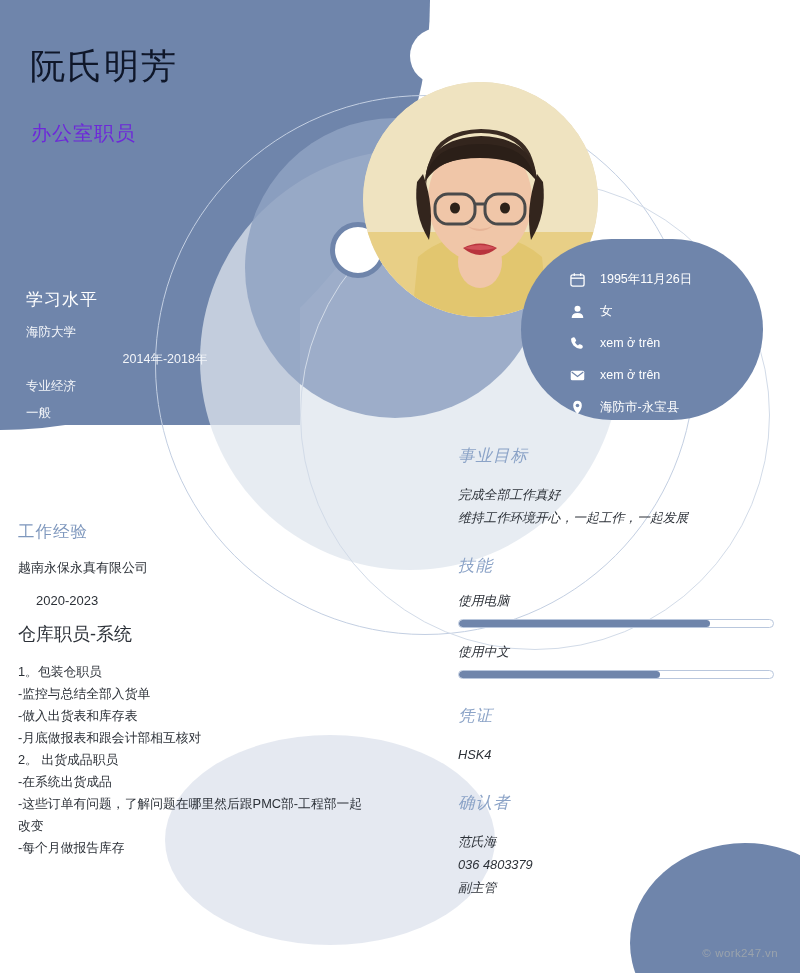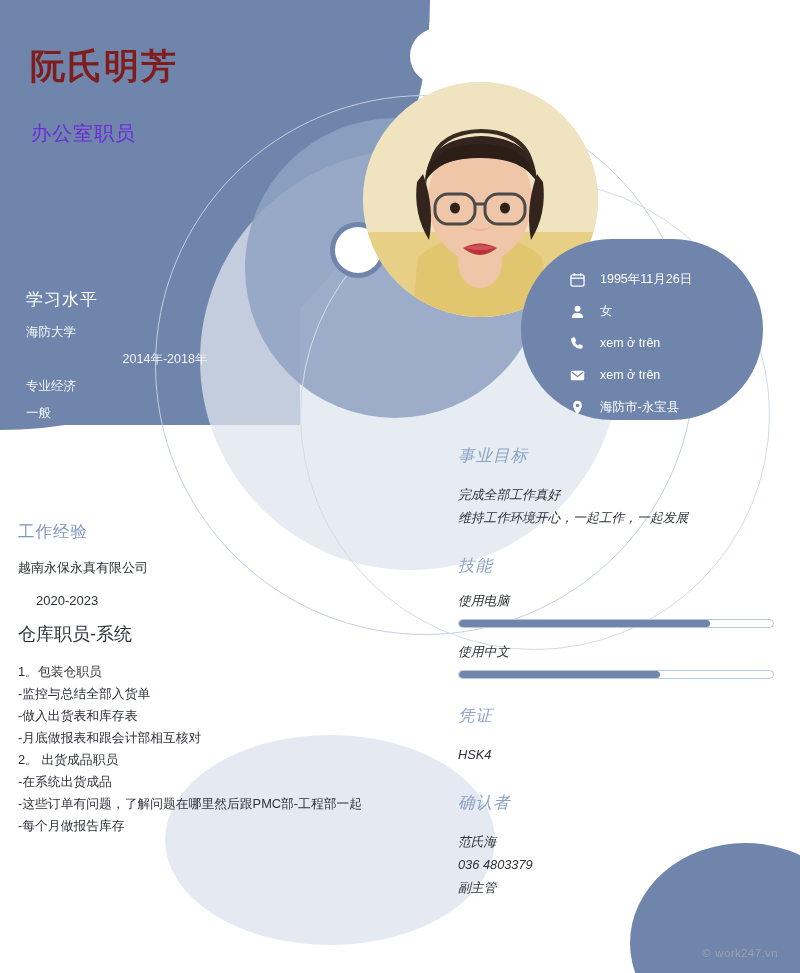--- a/index.html
+++ b/index.html
@@ -112,23 +112,23 @@
     overflow: hidden;
     background: #e9dcb9;
   }
   .photo svg { display: block; }
 
   
   .name {
     position: absolute;
     left: 30px; top: 43px;
     font-size: 35px;
-    color: #7f1d1d;
+    color: #0f172a;
     letter-spacing: 2px;
-    font-weight: bold;
+    font-weight: normal;
   }
   .jobtitle {
     position: absolute;
     left: 31px; top: 120px;
     font-size: 20px;
     color: #6d28d9;
     letter-spacing: 1px;
   }
 
   
@@ -407,20 +407,21 @@
     <div class="exp-company">越南永保永真有限公司</div>
     <div class="exp-years">2020-2023</div>
     <div class="exp-role">仓库职员-系统</div>
     <div class="exp-item">1。包装仓职员</div>
     <div class="exp-item">-监控与总结全部入货单</div>
     <div class="exp-item">-做入出货表和库存表</div>
     <div class="exp-item">-月底做报表和跟会计部相互核对</div>
     <div class="exp-item">2。 出货成品职员</div>
     <div class="exp-item">-在系统出货成品</div>
     <div class="exp-item">-这些订单有问题，了解问题在哪里然后跟PMC部-工程部一起</div>
+    <div class="exp-item">改变</div>
     <div class="exp-item">-每个月做报告库存</div>
   </div>
 
   <div class="footer">
     <span class="cmark">©</span><span>work247.vn</span>
   </div>
 
 </div>
 
 </body></html>

